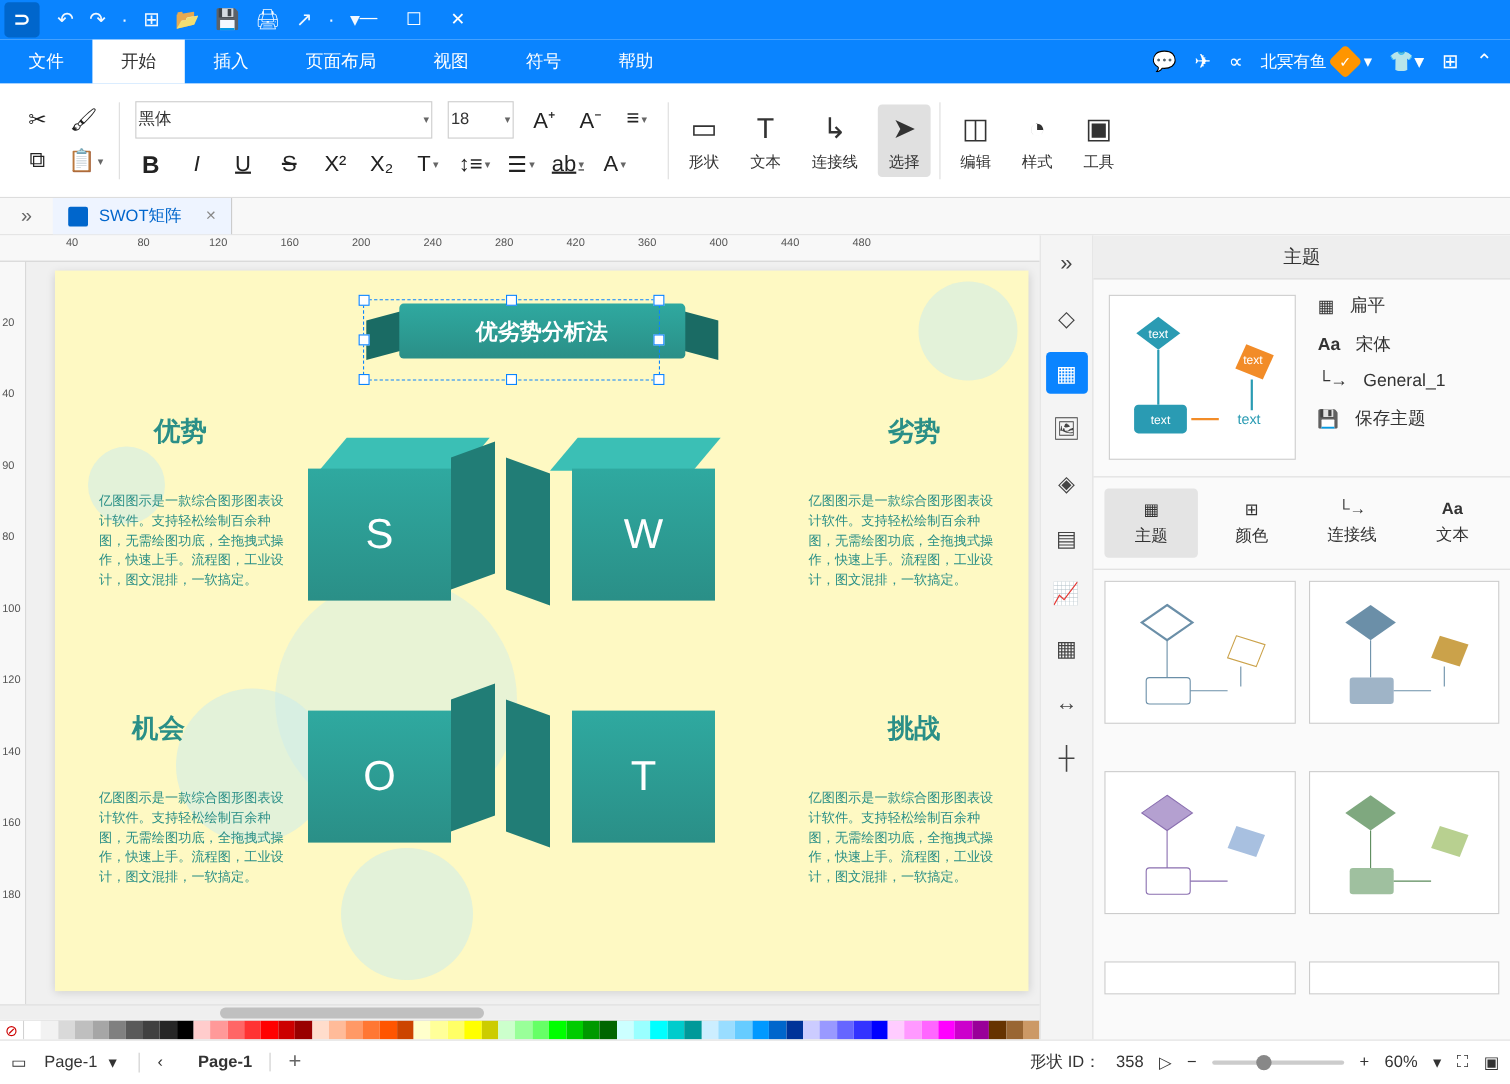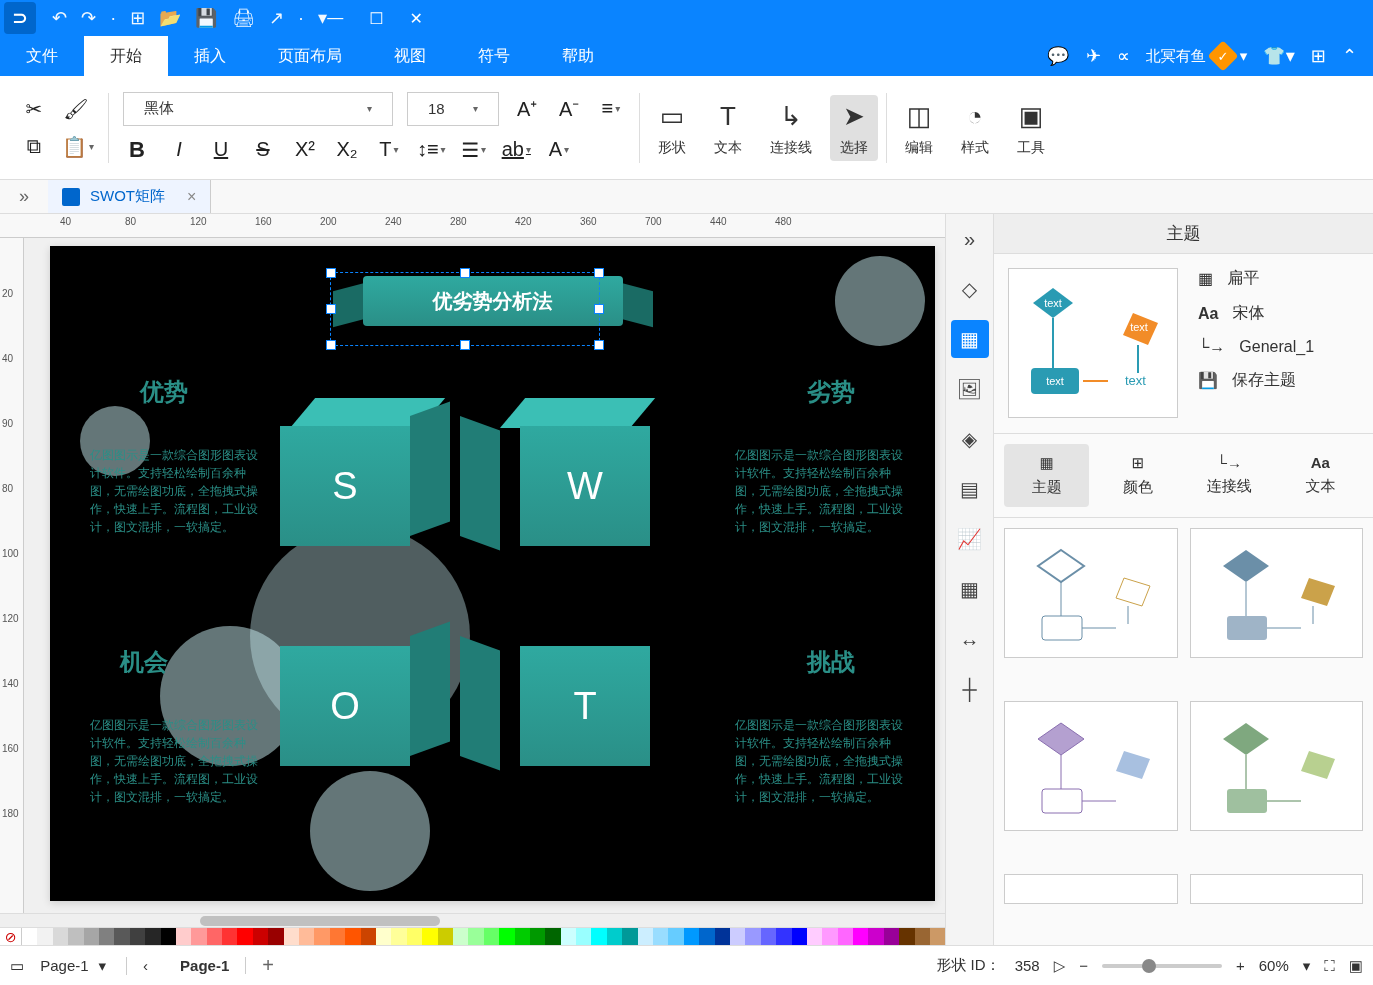--- a/index.html
+++ b/index.html
@@ -19,21 +19,21 @@
 .menubar .user{display:flex;align-items:center;gap:6px;font-size:15px}
 .menubar .user .badge{background:#ff9500;width:22px;height:22px;border-radius:4px;transform:rotate(45deg);display:flex;align-items:center;justify-content:center}
 .menubar .user .badge::after{content:"✓";transform:rotate(-45deg);color:#fff;font-size:13px}
 
 .ribbon{height:104px;background:#fff;border-bottom:1px solid #ddd;display:flex;align-items:center;padding:6px 14px;gap:8px}
 .rgroup{display:flex;flex-direction:column;gap:10px;padding:0 6px}
 .rgroup .row{display:flex;gap:14px;align-items:center}
 .rgroup .tool{font-size:20px;cursor:pointer;color:#222;display:flex;align-items:center;justify-content:center;min-width:28px;height:28px}
 .rgroup .tool.bold{font-weight:bold;font-size:22px}
 .sep{width:1px;height:70px;background:#ddd}
-.combo{border:1px solid #ccc;height:34px;display:flex;align-items:center;padding:0 20px;font-size:15px;cursor:pointer;gap:8px}
+.combo{border:1px solid #ccc;height:34px;display:flex;align-items:center;padding:0 2px;font-size:15px;cursor:pointer;gap:8px}
 .combo .arr{margin-left:auto;font-size:10px;color:#666}
 .vtool{display:flex;flex-direction:column;align-items:center;gap:4px;padding:4px 10px;cursor:pointer}
 .vtool.active{background:#e0e0e0;border-radius:4px}
 .vtool .icon{font-size:26px;height:36px;display:flex;align-items:center}
 .vtool .lbl{font-size:14px}
 .dropicon{display:flex;align-items:center;gap:2px}
 .dropicon .arr{font-size:10px;color:#666}
 
 .tabstrip{height:34px;background:#f8f8f8;border-bottom:1px solid #ddd;display:flex;align-items:center}
 .tabstrip .expand{width:48px;display:flex;align-items:center;justify-content:center;font-size:18px;color:#666;cursor:pointer}
@@ -42,21 +42,21 @@
 .tabstrip .doctab .close{color:#888;font-size:16px;margin-left:12px;cursor:pointer}
 
 .workspace{flex:1;display:flex;min-height:0}
 .canvasarea{flex:1;display:flex;flex-direction:column;min-width:0}
 .rulerH{height:24px;background:#f8f8f8;border-bottom:1px solid #ccc;position:relative;overflow:hidden;font-size:10px;color:#555}
 .rulerH .tick{position:absolute;top:2px}
 .rulerV{width:24px;background:#f8f8f8;border-right:1px solid #ccc;position:relative;overflow:hidden;font-size:10px;color:#555}
 .rulerV .tick{position:absolute;left:2px}
 .stage{flex:1;display:flex;min-height:0}
 .page{flex:1;background:#f0f0f0;position:relative;overflow:hidden}
-.paper{position:absolute;left:26px;top:8px;right:10px;bottom:12px;background:#000000;box-shadow:0 2px 8px rgba(0,0,0,.15)}
+.paper{position:absolute;left:26px;top:8px;right:10px;bottom:12px;background:#fef9c3;box-shadow:0 2px 8px rgba(0,0,0,.15)}
 
 .bgcircle{position:absolute;border-radius:50%;background:rgba(200,235,240,.5)}
 .banner{position:absolute;left:50%;top:30px;transform:translateX(-50%);width:260px;height:60px}
 .banner .ribbon-shape{background:linear-gradient(#2fa9a0,#2a8f87);color:#fff;display:flex;align-items:center;justify-content:center;font-size:20px;font-weight:bold;height:50px;border-radius:4px;position:relative}
 .banner .ribbon-shape::before,.banner .ribbon-shape::after{content:"";position:absolute;width:40px;height:36px;background:#1a6b64;top:10px;z-index:-1}
 .banner .ribbon-shape::before{left:-30px;transform:skewY(-15deg)}
 .banner .ribbon-shape::after{right:-30px;transform:skewY(15deg)}
 .selbox{position:absolute;border:1px dashed #0a84ff;left:280px;top:26px;width:270px;height:74px;pointer-events:none}
 .selhandle{position:absolute;width:10px;height:10px;border:1px solid #0a84ff;background:#fff}
 .quadlabel{position:absolute;font-size:24px;font-weight:bold;color:#2a8f87}
@@ -156,21 +156,21 @@
         <span class="tool dropicon">📋<span class="arr">▾</span></span>
       </div>
   </div>
   <div class="sep"></div>
   <div class="rgroup">
     <div class="row">
       <div class="combo" style="width:270px">
           <span>黑体</span>
           <span class="arr">▾</span>
         </div>
-      <div class="combo" style="width:92px">
+      <div class="combo" style="width:60px">
           <span>18</span>
           <span class="arr">▾</span>
         </div>
       <span class="tool">A⁺</span>
       <span class="tool">A⁻</span>
       <span class="tool dropicon">≡<span class="arr">▾</span></span>
     </div>
     <div class="row">
       <span class="tool bold">B</span>
       <span class="tool" style="font-style:italic">I</span>
@@ -231,21 +231,21 @@
     <div class="rulerH">
       <span class="tick" style="left:60px">40</span>
         <span class="tick" style="left:125px">80</span>
         <span class="tick" style="left:190px">120</span>
         <span class="tick" style="left:255px">160</span>
         <span class="tick" style="left:320px">200</span>
         <span class="tick" style="left:385px">240</span>
         <span class="tick" style="left:450px">280</span>
         <span class="tick" style="left:515px">420</span>
         <span class="tick" style="left:580px">360</span>
-        <span class="tick" style="left:645px">700</span>
+        <span class="tick" style="left:645px">400</span>
         <span class="tick" style="left:710px">440</span>
         <span class="tick" style="left:775px">480</span>
     </div>
     <div class="stage">
       <div class="rulerV">
         <span class="tick" style="top:50px">20</span>
           <span class="tick" style="top:115px">40</span>
           <span class="tick" style="top:180px">90</span>
           <span class="tick" style="top:245px">80</span>
           <span class="tick" style="top:310px">100</span>

